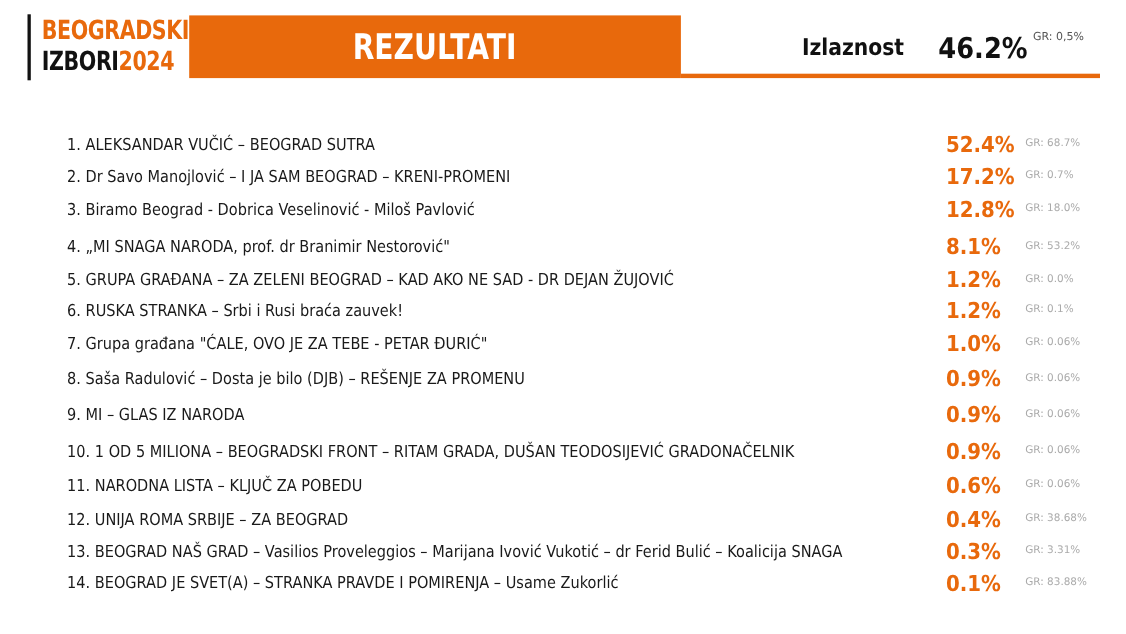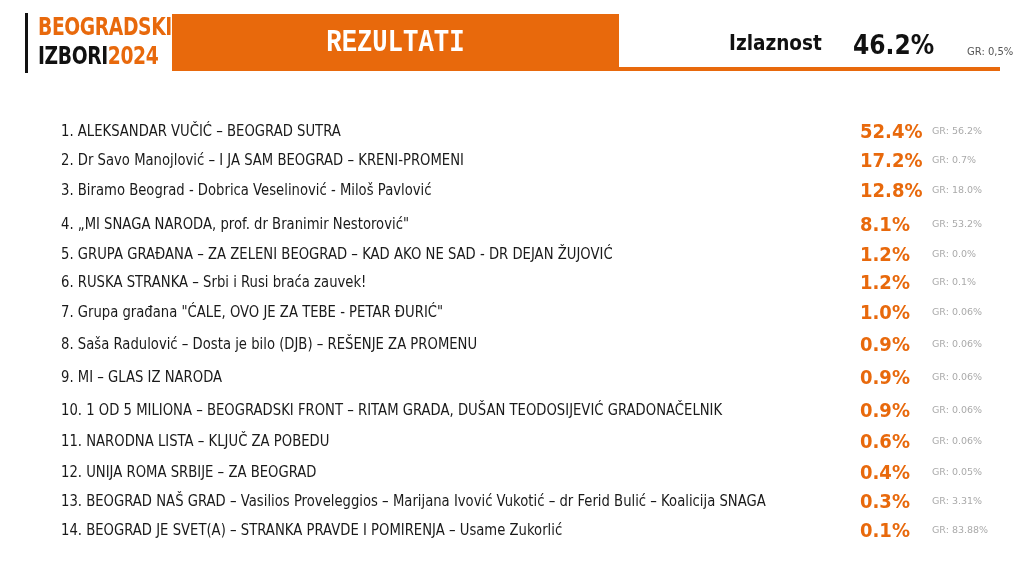--- a/index.html
+++ b/index.html
@@ -5,26 +5,26 @@
   html, body { margin: 0; padding: 0; }
   body {
     width: 1024px; height: 576px; background: #ffffff; position: relative; overflow: hidden;
     font-family: "DejaVu Sans", sans-serif; color: #1a1a1a;
   }
   .logo-bar { position: absolute; left: 25px; top: 13px; width: 3px; height: 60px; background: #111; }
   .logo { position: absolute; left: 38px; top: 13px; line-height: 29px; font-family: "DejaVu Sans", sans-serif; font-weight: bold; font-size: 24px; letter-spacing: -0.5px; transform: scaleX(0.78); transform-origin: left top; }
   .logo .l1 { color: #e8690c; display: block; }
   .logo .l2a { color: #111; }
   .logo .l2b { color: #e8690c; }
-  .title-block { position: absolute; left: 172px; top: 14px; width: 447px; height: 57px; background: #e8690c; display: flex; align-items: center; justify-content: center; font-family: Liberation Mono, monospace; }
+  .title-block { position: absolute; left: 172px; top: 14px; width: 447px; height: 57px; background: #e8690c; display: flex; align-items: center; justify-content: center; }
   .title-block span { color: #fff; font-weight: bold; font-size: 32px; letter-spacing: 0px; transform: scaleX(0.8); display: inline-block; }
   .underline { position: absolute; left: 619px; top: 67px; width: 381px; height: 4px; background: #e8690c; }
   .turnout-label { position: absolute; left: 729px; top: 31px; font-weight: bold; font-size: 21px; color: #111; transform: scaleX(0.88); transform-origin: left center; }
   .turnout-value { position: absolute; left: 853px; top: 30px; font-weight: bold; font-size: 26px; color: #111; transform: scaleX(0.9); transform-origin: left center; }
-  .turnout-gr { position: absolute; left: 939px; top: 46px; font-size: 10px; color: #555; margin-left: 28px; }
+  .turnout-gr { position: absolute; left: 939px; top: 28px; font-size: 10px; color: #555; }
   .row { position: absolute; left: 0; width: 952px; height: 24px; }
   .row .name { position: absolute; left: 61px; top: 0; font-size: 15px; line-height: 24px; white-space: nowrap; color: #1a1a1a; transform: scaleX(0.88); transform-origin: left center; }
   .row .pct { position: absolute; left: 860px; top: 0; font-weight: bold; font-size: 20px; line-height: 24px; color: #e8690c; transform: scaleX(0.9); transform-origin: left center; }
   .row .gr { position: absolute; left: 932px; top: 0; font-size: 9.5px; line-height: 24px; color: #aaaaaa; white-space: nowrap; }
 </style>
 </head>
 <body>
 
 <div class="logo-bar"></div>
 <div class="logo">
@@ -38,21 +38,21 @@
 <div class="underline"></div>
 
 <div class="turnout-label">Izlaznost</div>
 <div class="turnout-value">46.2%</div>
 <div class="turnout-gr">GR: 0,5%</div>
 
 <div>
   <div class="row" style="top:119px">
     <span class="name">1. ALEKSANDAR VUČIĆ – BEOGRAD SUTRA</span>
     <span class="pct">52.4%</span>
-    <span class="gr">GR: 56.2%</span>
+    <span class="gr">GR: 68.7%</span>
   </div>
   <div class="row" style="top:148px">
     <span class="name">2. Dr Savo Manojlović – I JA SAM BEOGRAD – KRENI-PROMENI</span>
     <span class="pct">17.2%</span>
     <span class="gr">GR: 0.7%</span>
   </div>
   <div class="row" style="top:178px">
     <span class="name">3. Biramo Beograd - Dobrica Veselinović - Miloš Pavlović</span>
     <span class="pct">12.8%</span>
     <span class="gr">GR: 18.0%</span>
@@ -93,21 +93,21 @@
     <span class="gr">GR: 0.06%</span>
   </div>
   <div class="row" style="top:429px">
     <span class="name">11. NARODNA LISTA – KLJUČ ZA POBEDU</span>
     <span class="pct">0.6%</span>
     <span class="gr">GR: 0.06%</span>
   </div>
   <div class="row" style="top:460px">
     <span class="name">12. UNIJA ROMA SRBIJE – ZA BEOGRAD</span>
     <span class="pct">0.4%</span>
-    <span class="gr">GR: 0.05%</span>
+    <span class="gr">GR: 38.68%</span>
   </div>
   <div class="row" style="top:489px">
     <span class="name">13. BEOGRAD NAŠ GRAD – Vasilios Proveleggios – Marijana Ivović Vukotić – dr Ferid Bulić – Koalicija SNAGA</span>
     <span class="pct">0.3%</span>
     <span class="gr">GR: 3.31%</span>
   </div>
   <div class="row" style="top:518px">
     <span class="name">14. BEOGRAD JE SVET(A) – STRANKA PRAVDE I POMIRENJA – Usame Zukorlić</span>
     <span class="pct">0.1%</span>
     <span class="gr">GR: 83.88%</span>

